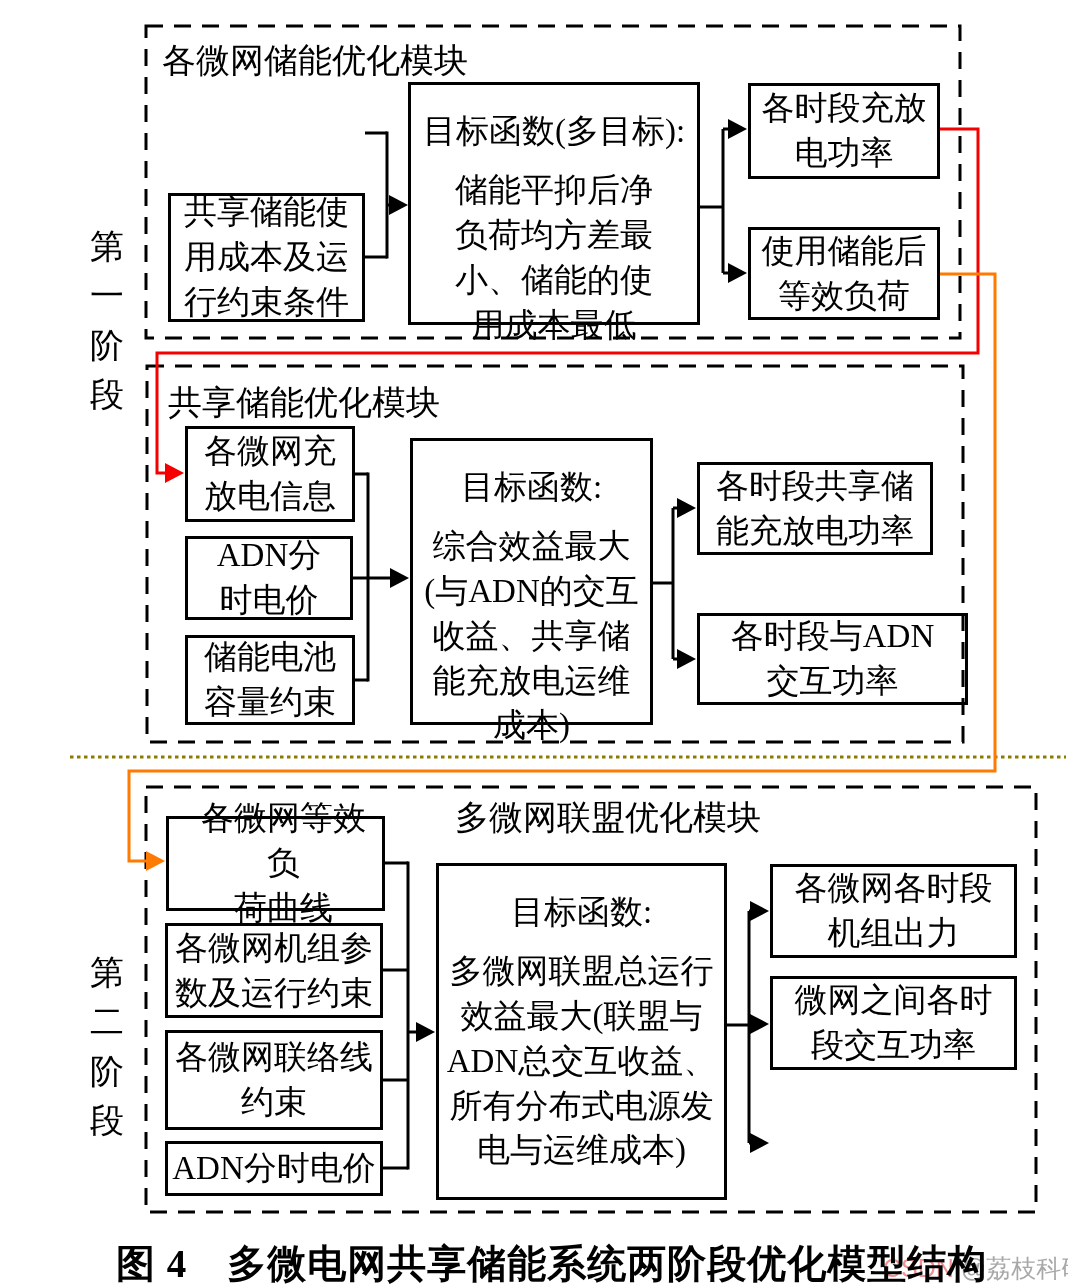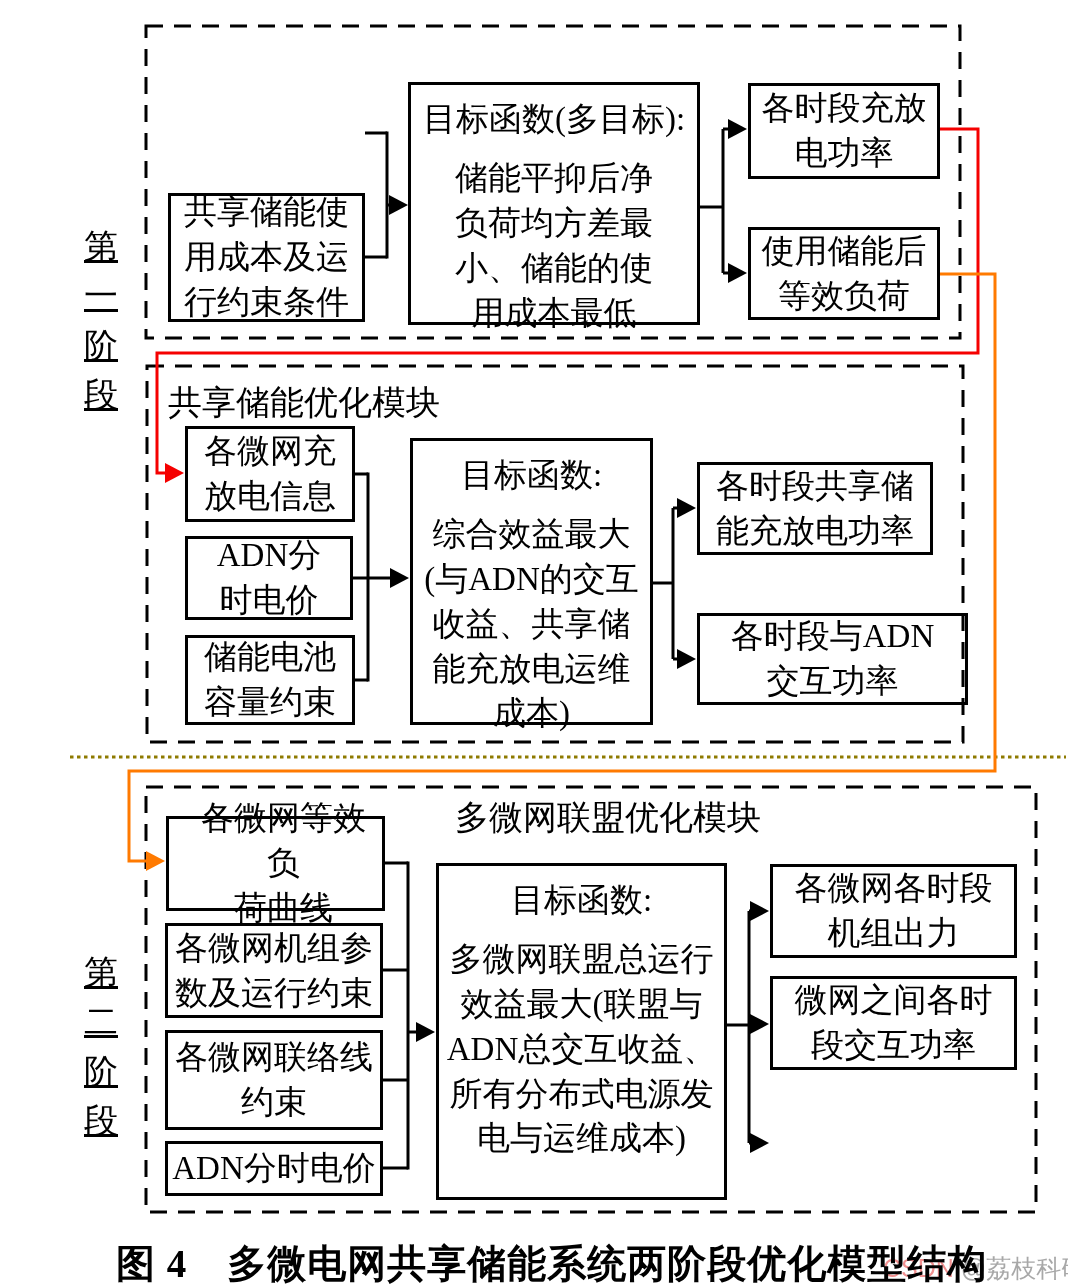--- a/index.html
+++ b/index.html
@@ -5,27 +5,27 @@
   html,body{margin:0;padding:0;background:#fff;}
   .canvas{
     position:relative;width:1068px;height:1284px;background:#ffffff;
     font-family:"Liberation Serif","DejaVu Serif",serif;color:#000;overflow:hidden;
   }
   .box{
     position:absolute;border:3px solid #000;background:#fff;box-sizing:border-box;
     display:flex;align-items:center;justify-content:center;text-align:center;
     white-space:pre-line;font-size:33px;line-height:1.36;z-index:3;
   }
-  .obj-box{flex-direction:column;justify-content:flex-start;padding-top:8px;}
+  .obj-box{flex-direction:column;justify-content:flex-start;padding-top:20px;}
   .obj-heading{white-space:pre-line;margin:4px 0 14px 0;}
   .obj-body{white-space:pre-line;}
   .module-title{position:absolute;font-size:34px;z-index:3;white-space:nowrap;}
   .stage-label{
-    position:absolute;width:40px;font-size:34px;line-height:1.45;text-align:left;
-    word-break:break-all;white-space:pre-line;z-index:3;text-decoration:underline;
+    position:absolute;width:40px;font-size:34px;line-height:1.45;text-align:right;
+    word-break:break-all;white-space:pre-line;z-index:3;
   }
   .caption{
     position:absolute;left:116px;top:1237px;font-size:39px;font-weight:bold;
     letter-spacing:1px;z-index:2;white-space:nowrap;
   }
   .watermark{
     position:absolute;left:883px;top:1252px;font-size:25px;z-index:1;white-space:nowrap;
     font-family:"Liberation Sans","DejaVu Sans",sans-serif;
   }
   .wm-brand{color:#f19090;}
@@ -33,20 +33,21 @@
   svg.overlay{position:absolute;left:0;top:0;z-index:5;pointer-events:none;}
 </style>
 </head>
 <body>
 
 <div class="canvas">
 
   <div class="stage-label" style="left:84px;top:222px;">第一阶段</div>
   <div class="stage-label" style="left:84px;top:948px;">第二阶段</div>
 
+  <div class="module-title" style="left:162px;top:38px;">各微网储能优化模块</div>
   <div class="module-title" style="left:168px;top:380px;">共享储能优化模块</div>
   <div class="module-title" style="left:455px;top:795px;">多微网联盟优化模块</div>
 
   <div class="box" style="left:168px;top:193px;width:197px;height:129px;">共享储能使
 用成本及运
 行约束条件</div>
   <div class="box obj-box" style="left:408px;top:82px;width:292px;height:243px;">
     <div class="obj-heading">目标函数(多目标):</div>
     <div class="obj-body">储能平抑后净
 负荷均方差最

